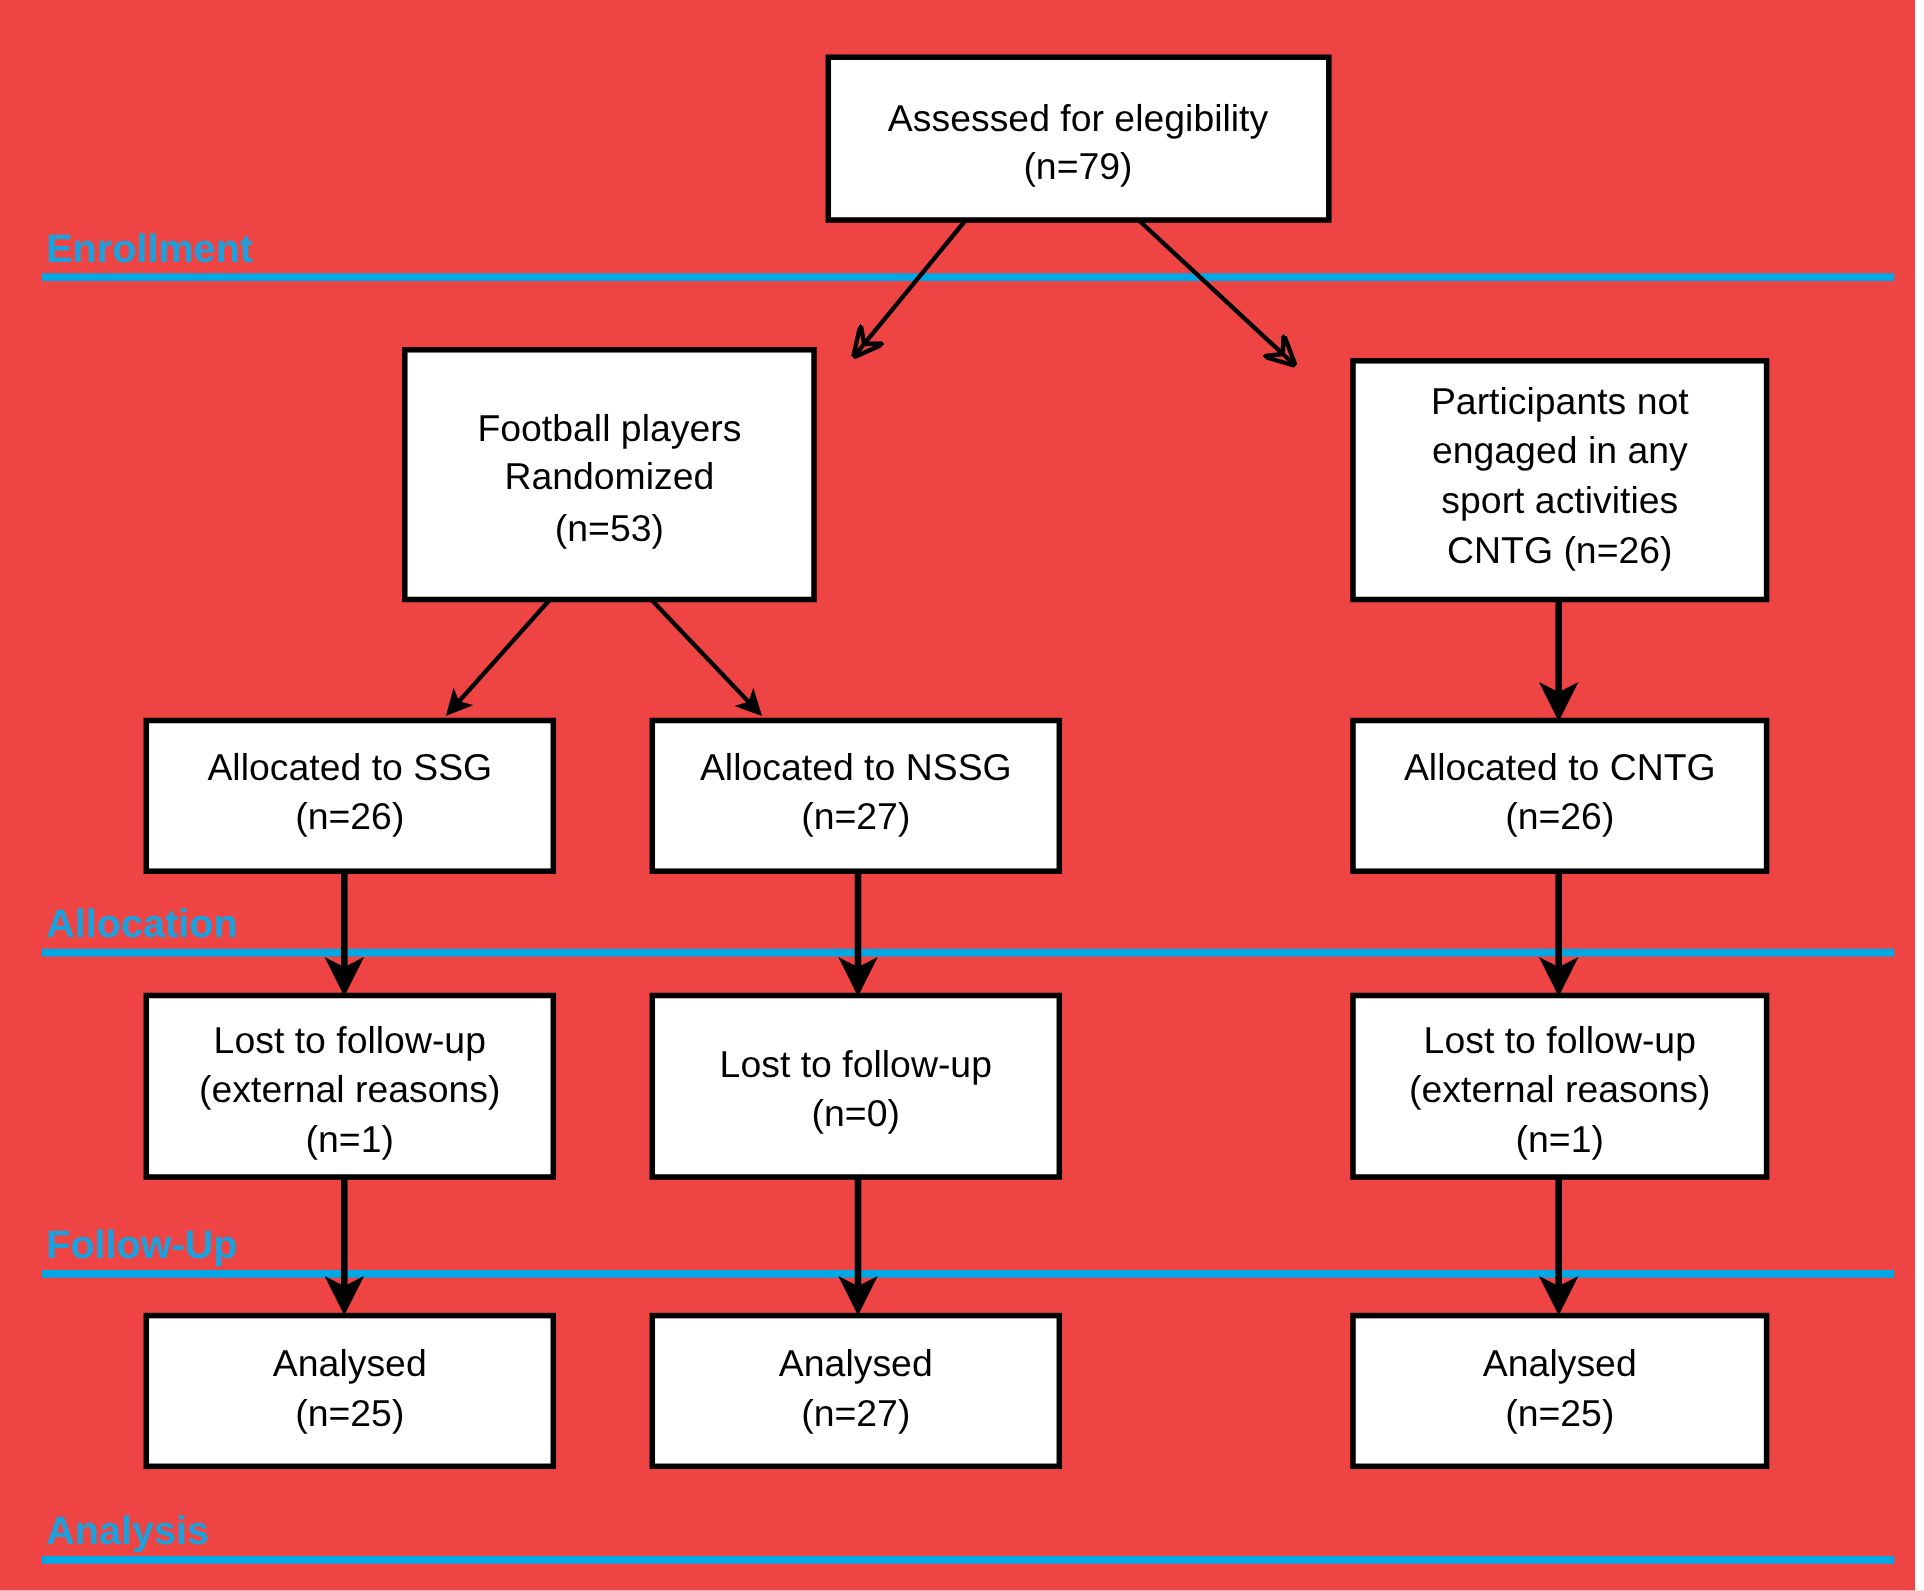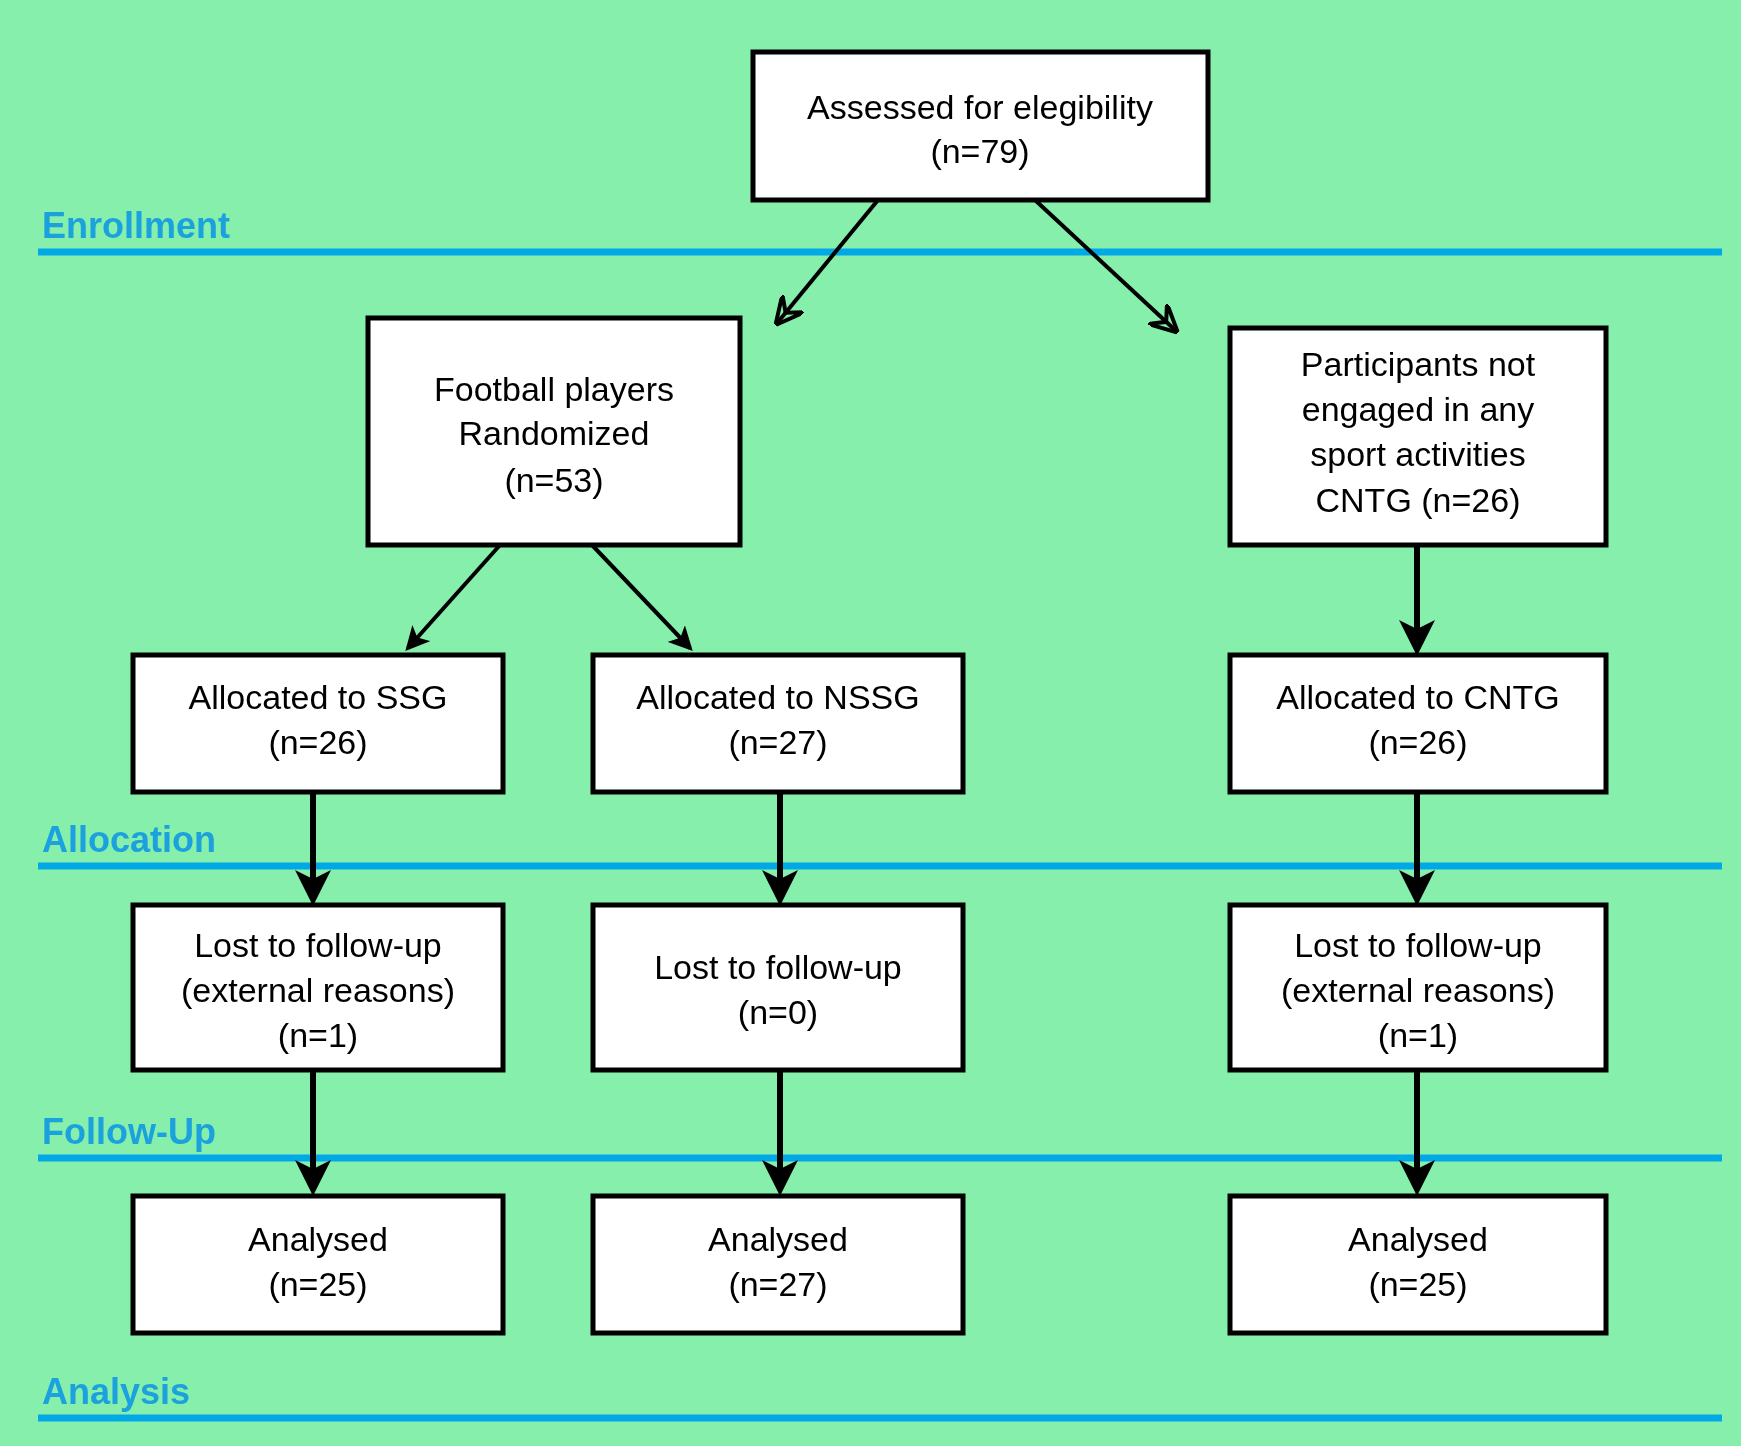--- a/index.html
+++ b/index.html
@@ -7,21 +7,21 @@
     padding: 0;
     background: #ffffff;
   }
   body {
     font-family: "Liberation Sans", sans-serif;
   }
   #canvas {
     position: relative;
     width: 1741px;
     height: 1446px;
-    background: #86efac;
+    background: #ef4444;
     overflow: hidden;
   }
   svg#diagram {
     position: absolute;
     top: 0;
     left: 0;
     width: 1749px;
     height: 1446px;
   }
   .node-box {

